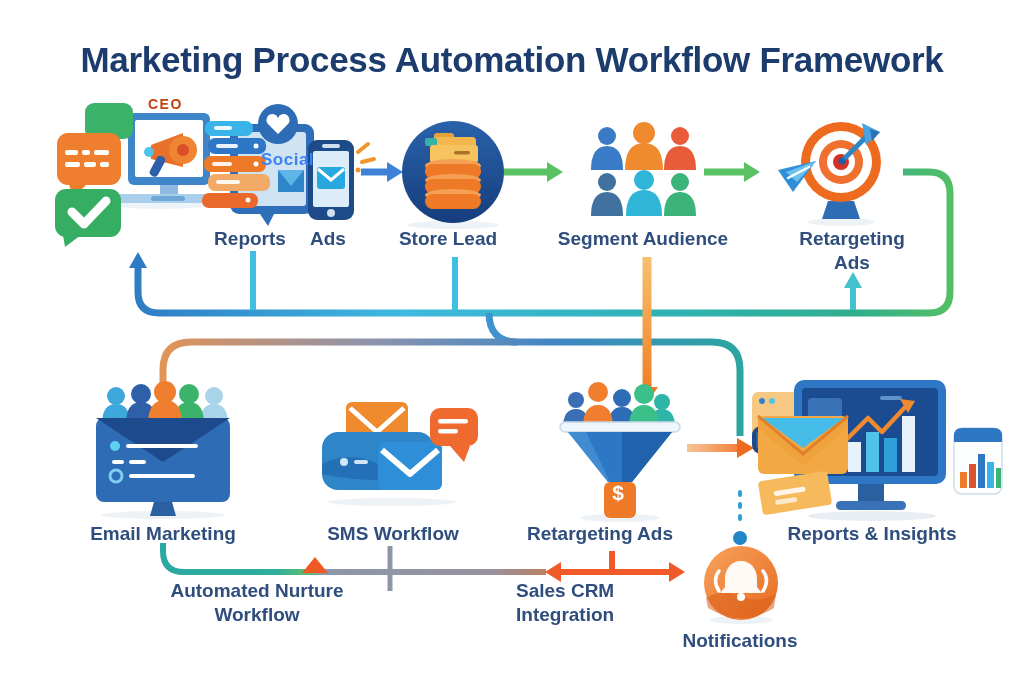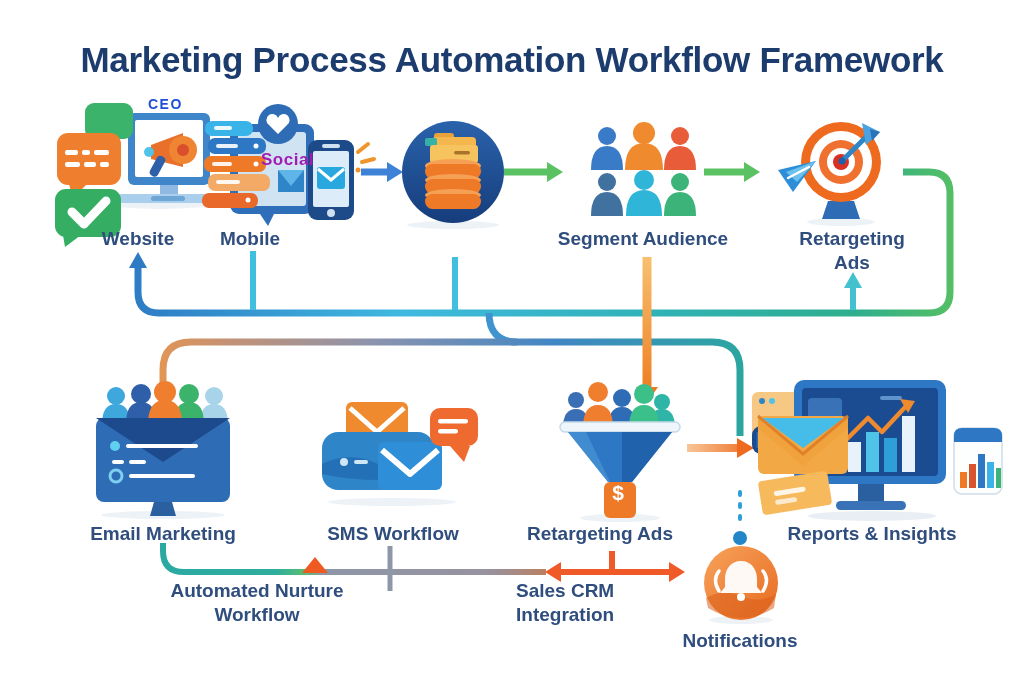--- a/index.html
+++ b/index.html
@@ -4,22 +4,22 @@
 <style>
   html,body{margin:0;padding:0;background:#fff;}
   #canvas{position:relative;width:1024px;height:683px;background:#ffffff;overflow:hidden;
           font-family:"Liberation Sans",sans-serif;}
   .title{position:absolute;left:0;right:0;top:40px;text-align:center;color:#1c3c6e;
          font-weight:700;font-size:35px;letter-spacing:-0.3px;}
   .label{position:absolute;color:#2f4d7d;font-weight:600;font-size:19px;line-height:1.25;
          text-align:center;}
   .label.left{text-align:left;}
   .annot{position:absolute;font-weight:700;}
-  .annot.ceo{color:#1d4ed8;font-size:14px;letter-spacing:1.5px;}
-  .annot.social{color:#a21caf;font-size:17px;font-weight:600;letter-spacing:.5px;}
+  .annot.ceo{color:#c2410c;font-size:14px;letter-spacing:1.5px;}
+  .annot.social{color:#3b82f6;font-size:17px;font-weight:600;letter-spacing:.5px;}
   .annot.dollar{color:#ffffff;font-size:21px;text-align:center;}
   svg{position:absolute;overflow:visible;}
   .icon-layer{z-index:2;}
   #connectors{left:0;top:0;z-index:1;}
   .text-layer{z-index:3;}
 </style>
 </head>
 <body>
 
 <div id="canvas">
@@ -427,22 +427,23 @@
       <path d="M61 27 q7 9 0 20" stroke="#fff" stroke-width="3.5" fill="none" stroke-linecap="round"></path>
     </g>
   </svg>
 
   <div class="title text-layer">Marketing Process Automation Workflow Framework</div>
 
   <div class="annot ceo text-layer" style="left:148px;top:96px;">CEO</div>
   <div class="annot social text-layer" style="left:261px;top:150px;">Social</div>
   <div class="annot dollar text-layer" style="left:602px;top:481px;width:32px;">$</div>
 
-  <div class="label text-layer" style="left:68px;top:227px;width:140px;">Website</div>
-  <div class="label text-layer" style="left:180px;top:227px;width:140px;">Mobile</div>
+  <div class="label text-layer" style="left:180px;top:227px;width:140px;">Reports</div>
+  <div class="label text-layer" style="left:268px;top:227px;width:120px;">Ads</div>
+  <div class="label text-layer" style="left:378px;top:227px;width:140px;">Store Lead</div>
   <div class="label text-layer" style="left:553px;top:227px;width:180px;">Segment Audience</div>
   <div class="label text-layer" style="left:787px;top:227px;width:130px;">Retargeting Ads</div>
 
   <div class="label text-layer" style="left:73px;top:522px;width:180px;">Email Marketing</div>
   <div class="label text-layer" style="left:303px;top:522px;width:180px;">SMS Workflow</div>
   <div class="label text-layer" style="left:510px;top:522px;width:180px;">Retargeting Ads</div>
   <div class="label text-layer" style="left:772px;top:522px;width:200px;">Reports &amp; Insights</div>
 
   <div class="label text-layer" style="left:162px;top:579px;width:190px;">Automated Nurture Workflow</div>
   <div class="label left text-layer" style="left:516px;top:579px;width:110px;">Sales CRM Integration</div>

